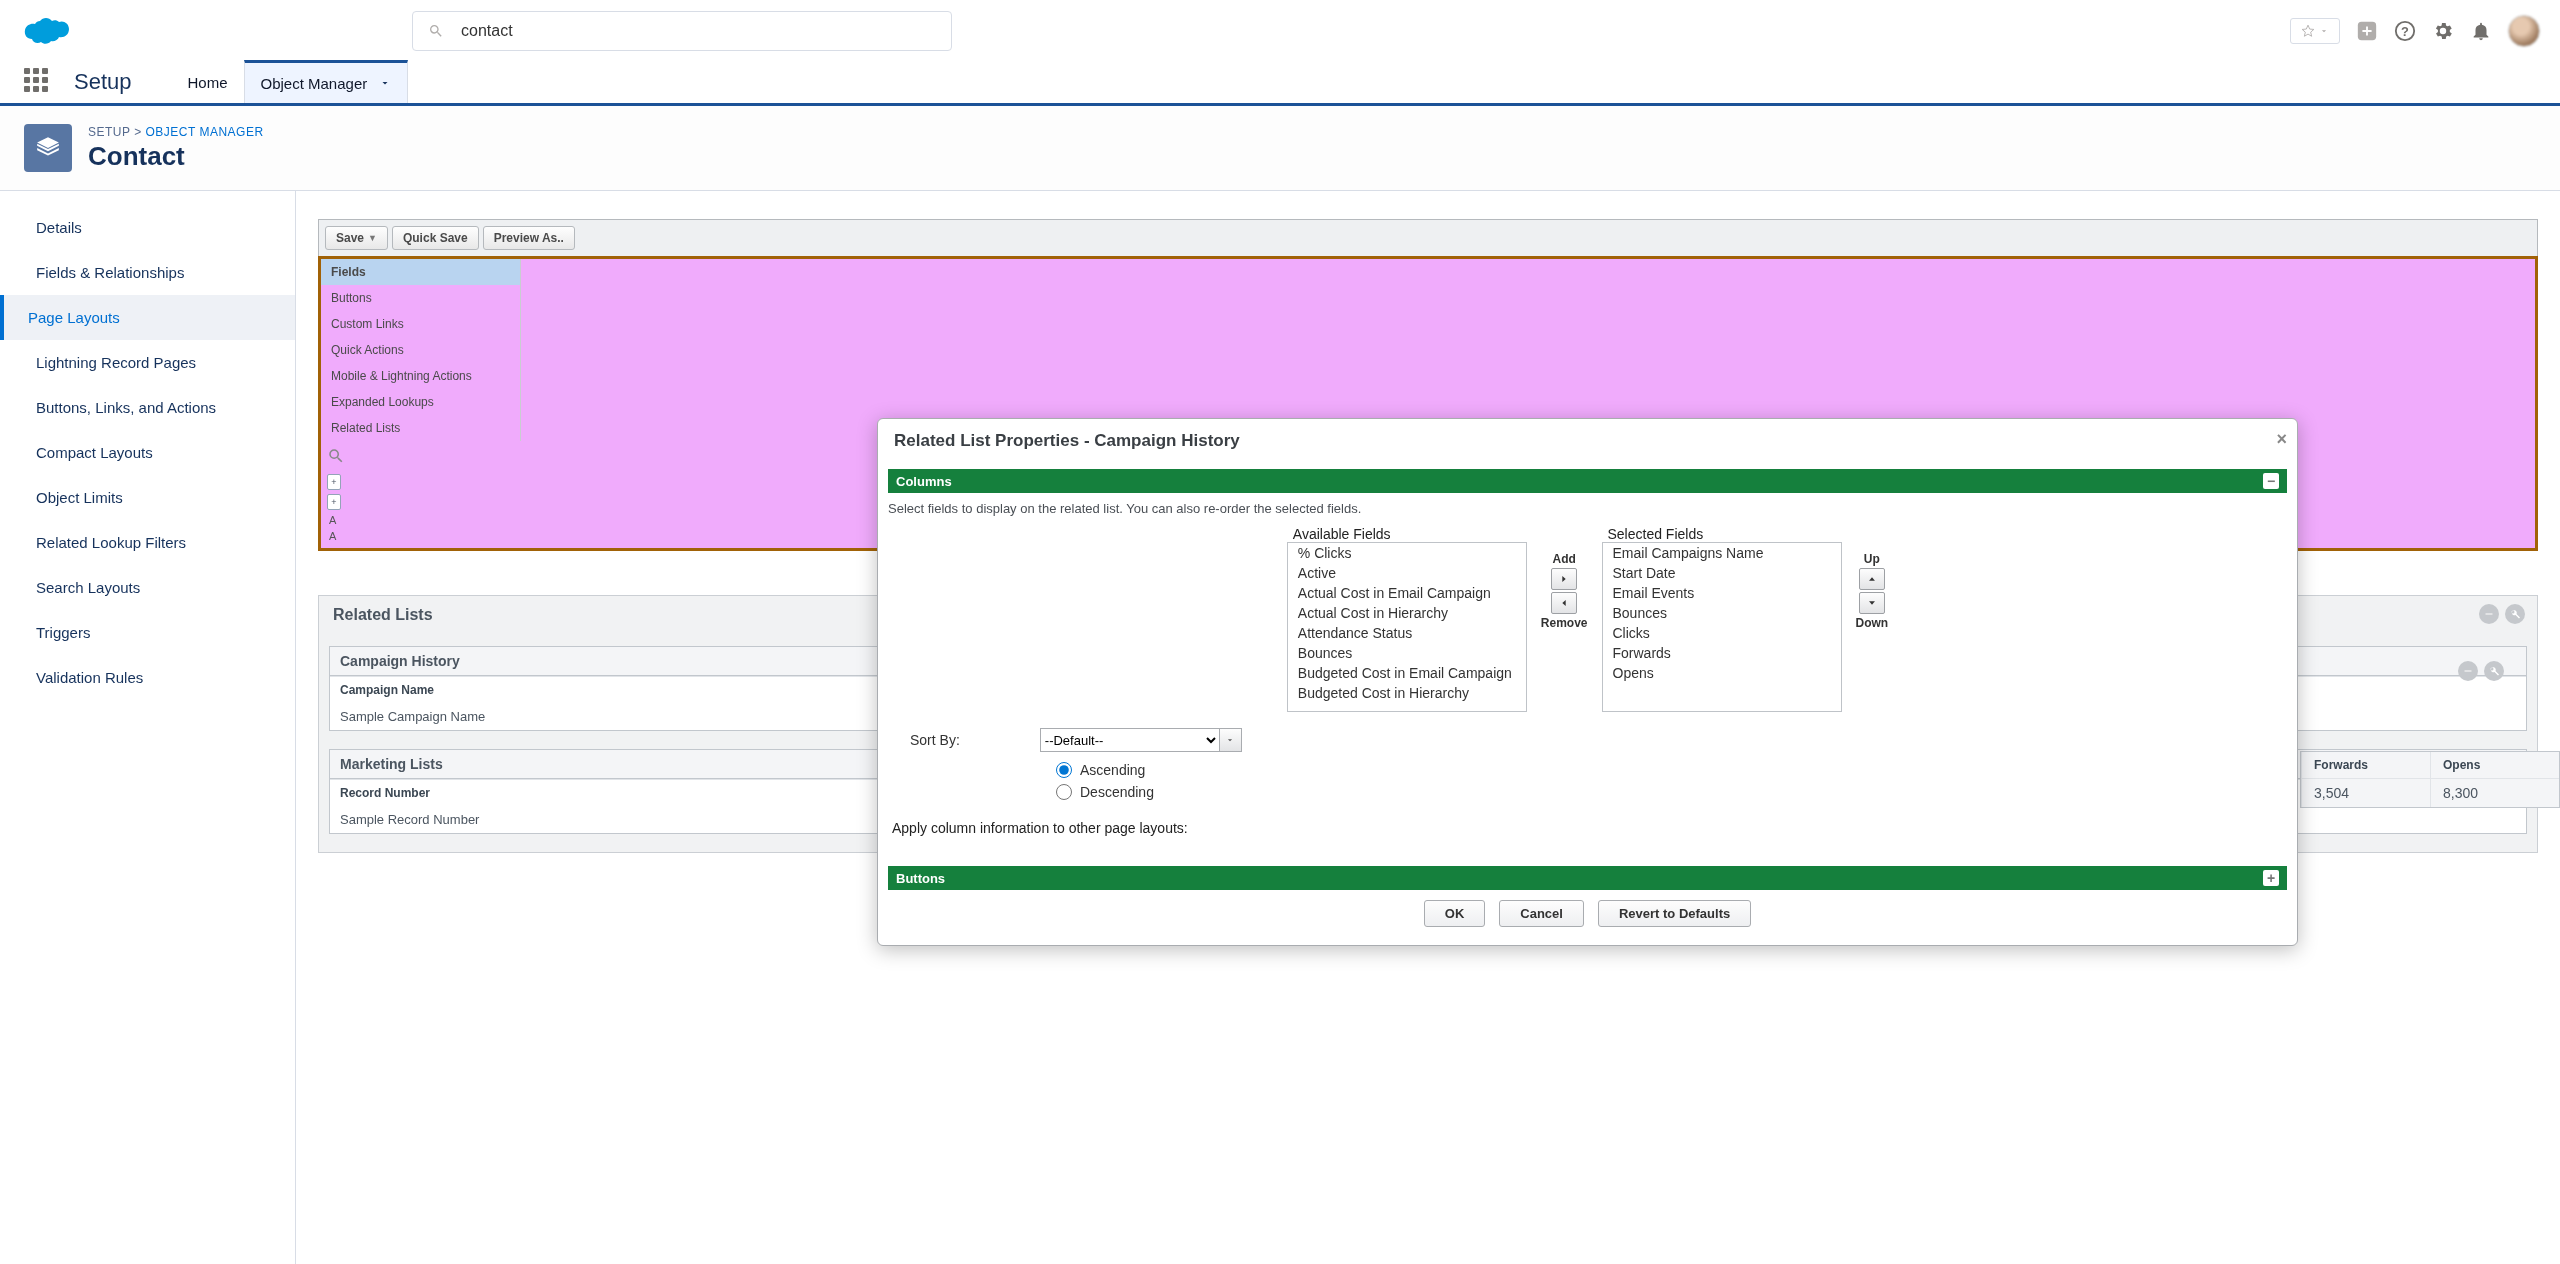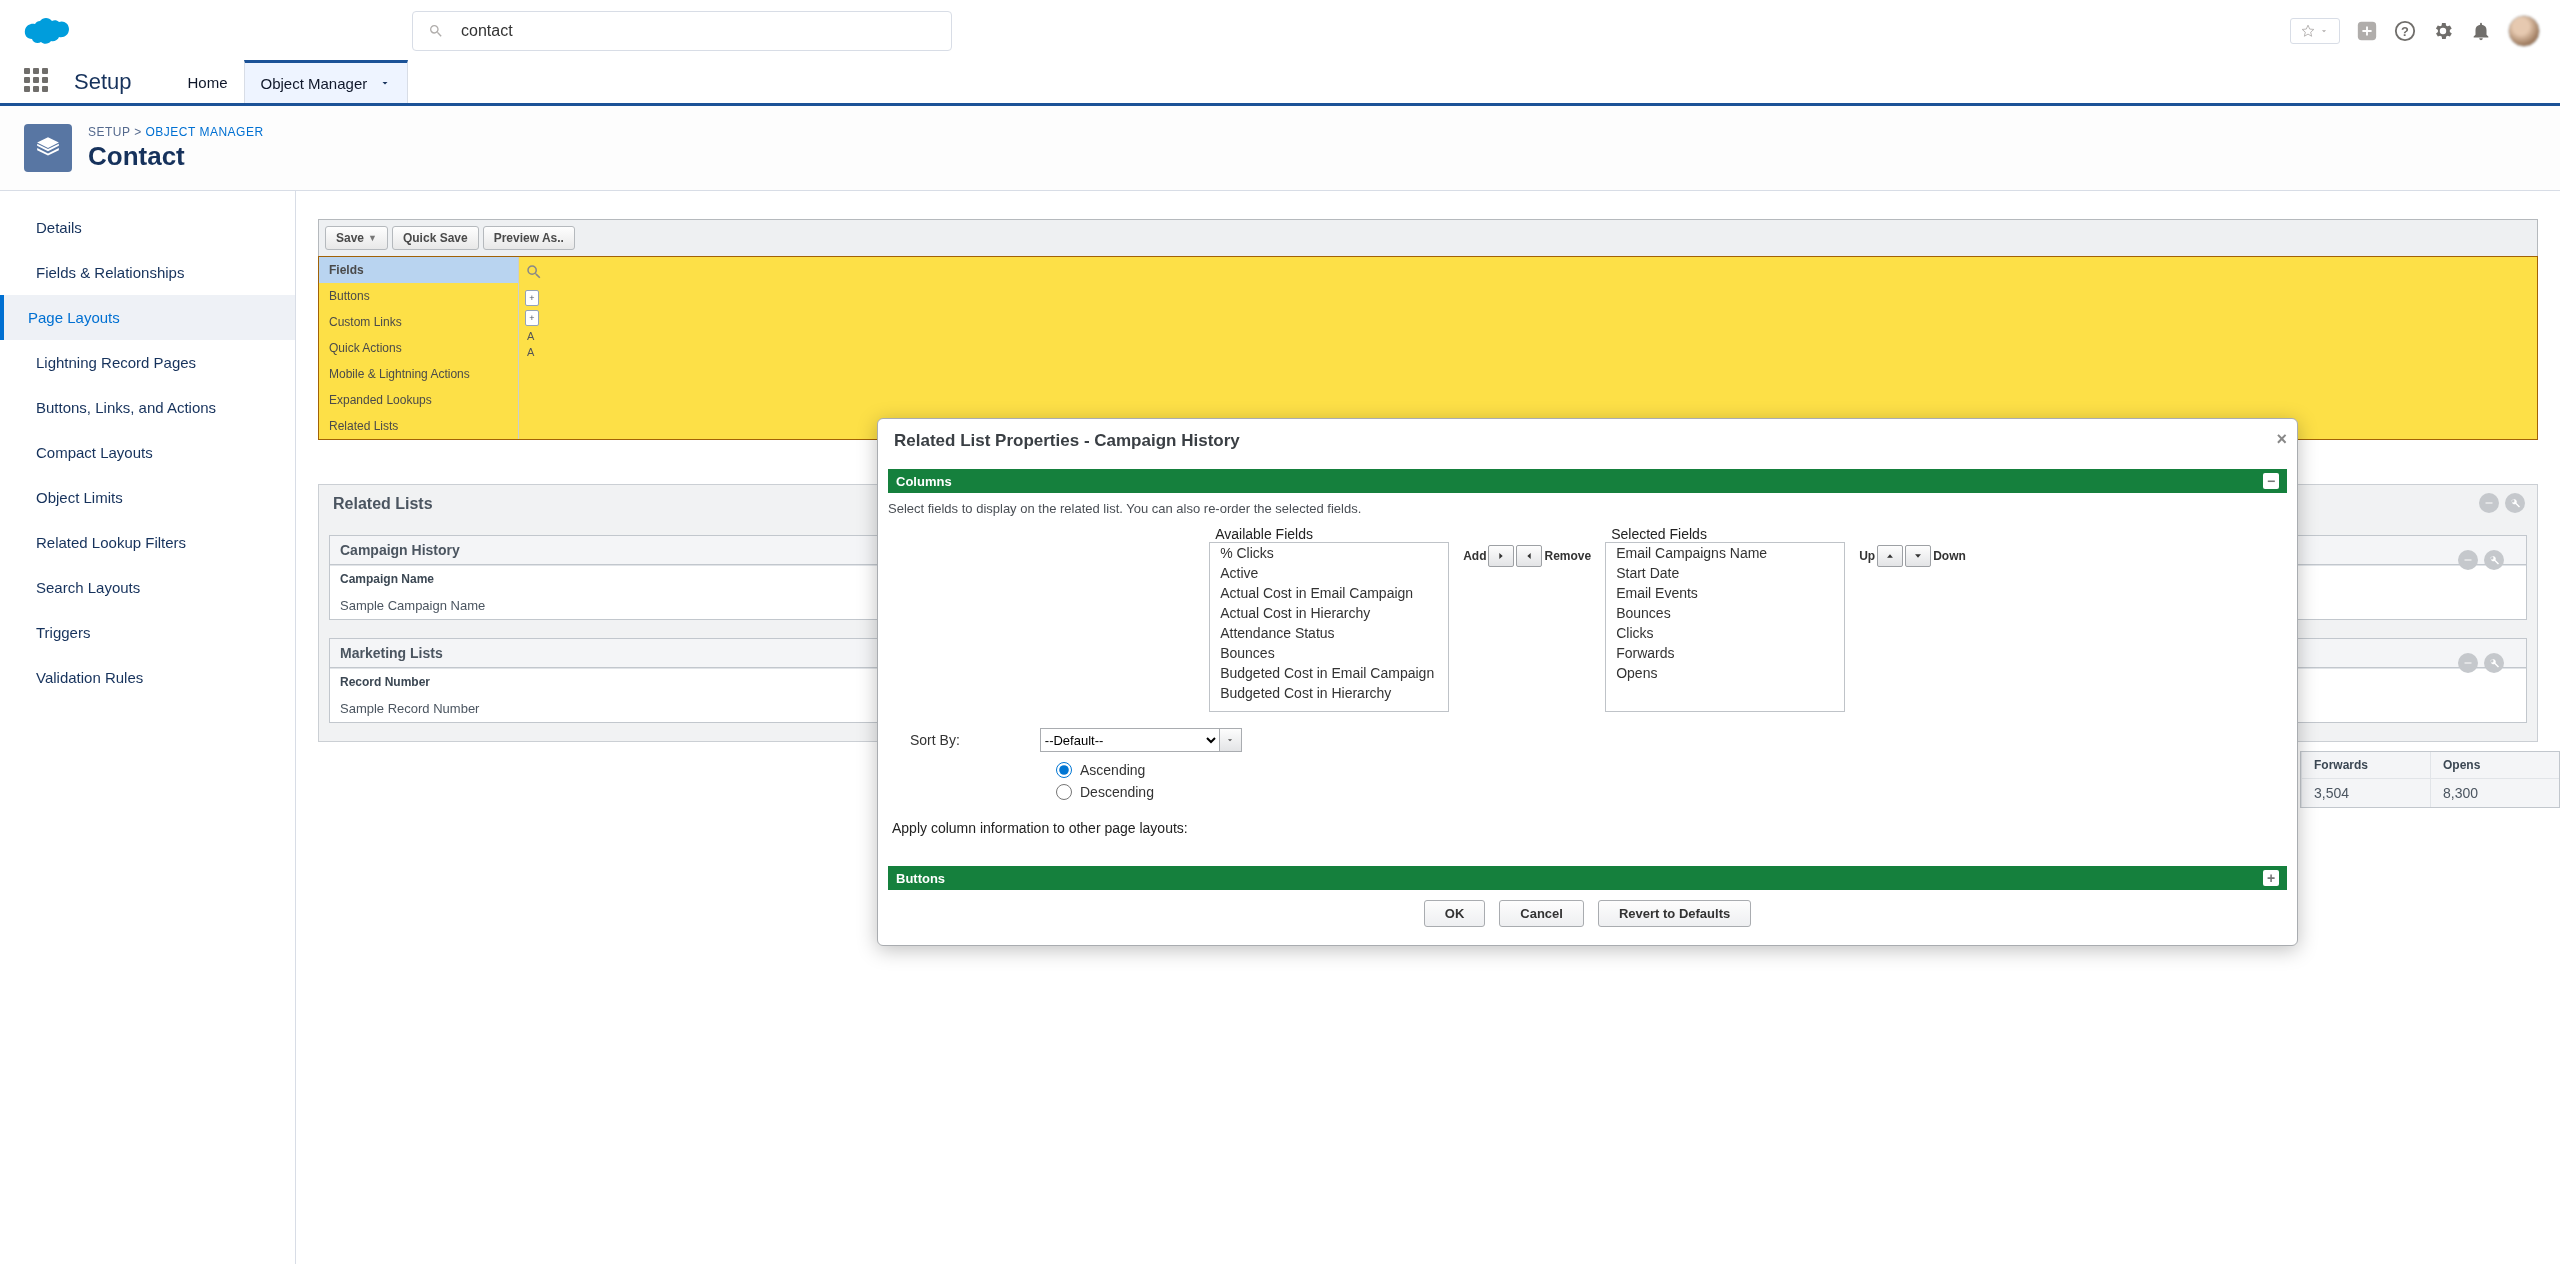--- a/index.html
+++ b/index.html
@@ -40,21 +40,21 @@
 .main { display:flex; height: calc(1264px / 2 - 210px + 700px); }
 .sidebar { width:296px; border-right:1px solid #d8dde6; padding-top: 14px; background:#fff; }
 .side-item { padding: 14px 36px; font-size:15px; color:#16325c; cursor:pointer; }
 .side-item.active { background:#eef1f6; border-left:4px solid #0070d2; color:#0070d2; padding-left:24px;}
 
 
 .canvas { flex:1; background:#fff; position:relative; padding: 28px 22px; }
 .toolbar { display:flex; gap:4px; margin-bottom: 0; background:#eef0f2; border:1px solid #b5b9bd; border-bottom:none; padding:6px; width: 100%; }
 .tbtn { background:linear-gradient(#fefefe,#e8e8e8); border:1px solid #b5b9bd; border-radius:3px; padding: 4px 10px; font-size:12px; font-weight:bold; color:#4a4a4a; display:flex; align-items:center; gap:4px; cursor:pointer;}
 .tbtn .tri { font-size:9px; color:#777;}
-.palette { display:flex; border:1px solid #a16207; background:#fde047; width:100%; }
+.palette { display:flex; border:3px solid #a16207; background:#f0abfc; width:100%;flex-direction:column; }
 .pal-left { width:200px; border-right:1px solid #c9cdd1; }
 .pal-item { padding:6px 10px; font-size:12px; color:#4a4a4a; cursor:pointer;}
 .pal-item.sel { background:#b9d4f0; font-weight:bold;}
 .pal-right { flex:1; padding:6px; position:relative;}
 .pal-search { width:18px;height:18px; fill:#888; margin-bottom:6px;}
 .pal-mini { display:flex; gap:4px; flex-direction:column;}
 .pal-pill { width:14px; height:16px; border:1px solid #94a3b8; background:#fff; font-size:9px; display:flex; align-items:center;justify-content:center; color:#4b5563; border-radius:2px;}
 .pal-pill.plus::before{content:"+";}
 .pal-group-label{font-size:11px; color:#555; margin:4px 0 0 2px;}
 
@@ -84,21 +84,21 @@
 .help-q{display:inline-flex;width:18px;height:18px;border-radius:50%;background:#f5a623;color:#fff;align-items:center;justify-content:center;font-size:12px;font-weight:bold;}
 .section-bar { background:#15803d; color:#fff; margin: 6px 10px 0 10px; padding:4px 8px; font-weight:bold; display:flex; align-items:center; justify-content:space-between;}
 .section-bar .collapse{ width:16px;height:16px;background:#fff;color:#777;display:flex;align-items:center;justify-content:center;font-size:14px;font-weight:bold; cursor:pointer; border-radius:2px;}
 .section-body { padding: 8px 10px 16px 10px; }
 .hint { font-size:13px; color:#4a4f55; margin-bottom:10px;}
 .dual-list { display:flex; align-items:flex-start; justify-content:center; gap: 14px; }
 .list-col { }
 .list-label { font-size:14px; font-weight:normal; color:#222; padding-left:6px; }
 .list-box { border:1px solid #bfc3c8; width:240px; height:170px; background:#fff; overflow:auto; }
 .list-box div { padding:2px 10px; font-size:14px; color:#333; cursor:pointer;}
-.btn-col { display:flex; flex-direction:row; align-items:center; gap:2px; margin-top:19px;}
+.btn-col { display:flex; flex-direction:column; align-items:center; gap:2px; margin-top:26px;}
 .btn-col .lbl{font-size:12px;font-weight:bold;color:#333;}
 .arrow-btn{width:26px;height:22px;background:linear-gradient(#fdfdfd,#e3e4e6);border:1px solid #9da0a4;border-radius:2px;display:flex;align-items:center;justify-content:center;cursor:pointer;}
 .arrow-btn svg{width:10px;height:10px;fill:#333;}
 .sort-row{ display:flex; align-items:center; gap:80px; margin: 16px 0 10px 22px;}
 .sort-row label{font-size:14px;color:#333;}
 .sort-sel{ display:flex;}
 .sort-sel select{ width:180px; height:24px; font-size:13px; border:1px solid #a9acb0; background:#fff;}
 .sort-sel .dd{ width:22px;height:24px;border:1px solid #a9acb0;border-left:none;background:linear-gradient(#fdfdfd,#e3e4e6);display:flex;align-items:center;justify-content:center;}
 .radio-row{margin:6px 0 6px 168px; display:flex;align-items:center;gap:8px;}
 .radio-row input{width:16px;height:16px; accent-color:#0176d3;}

